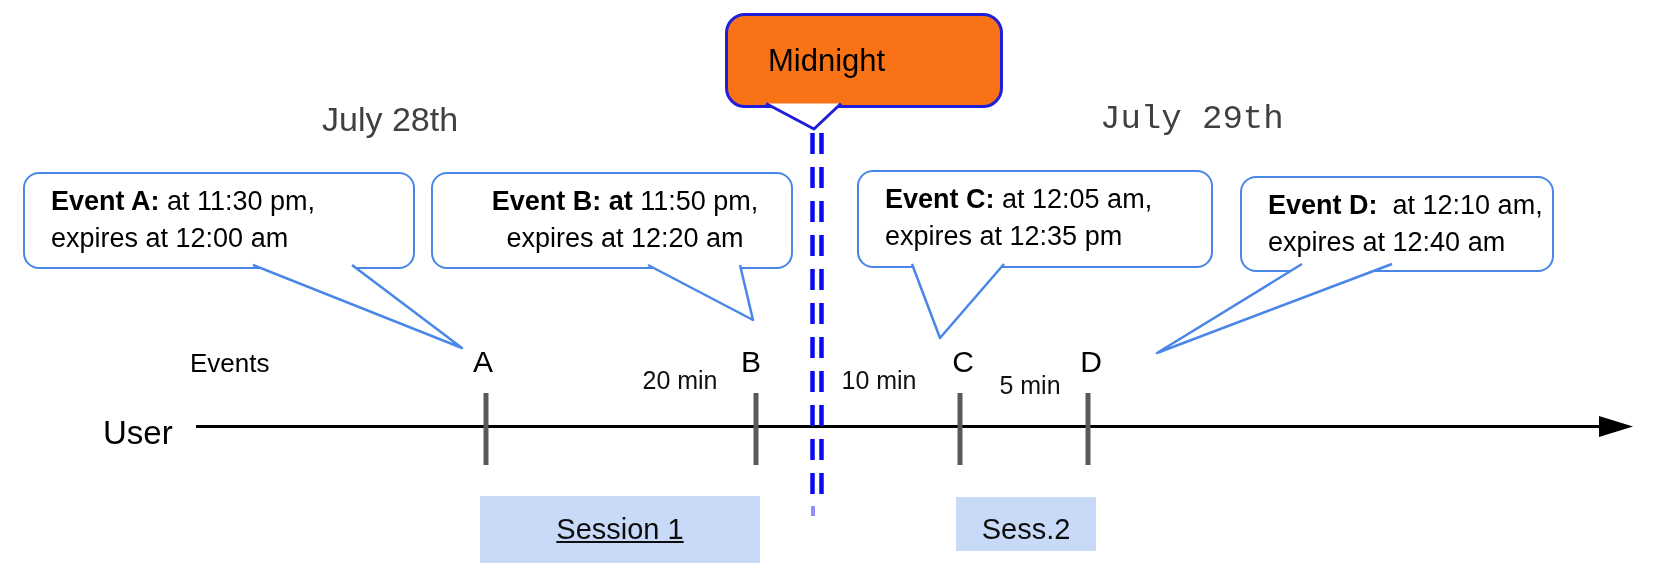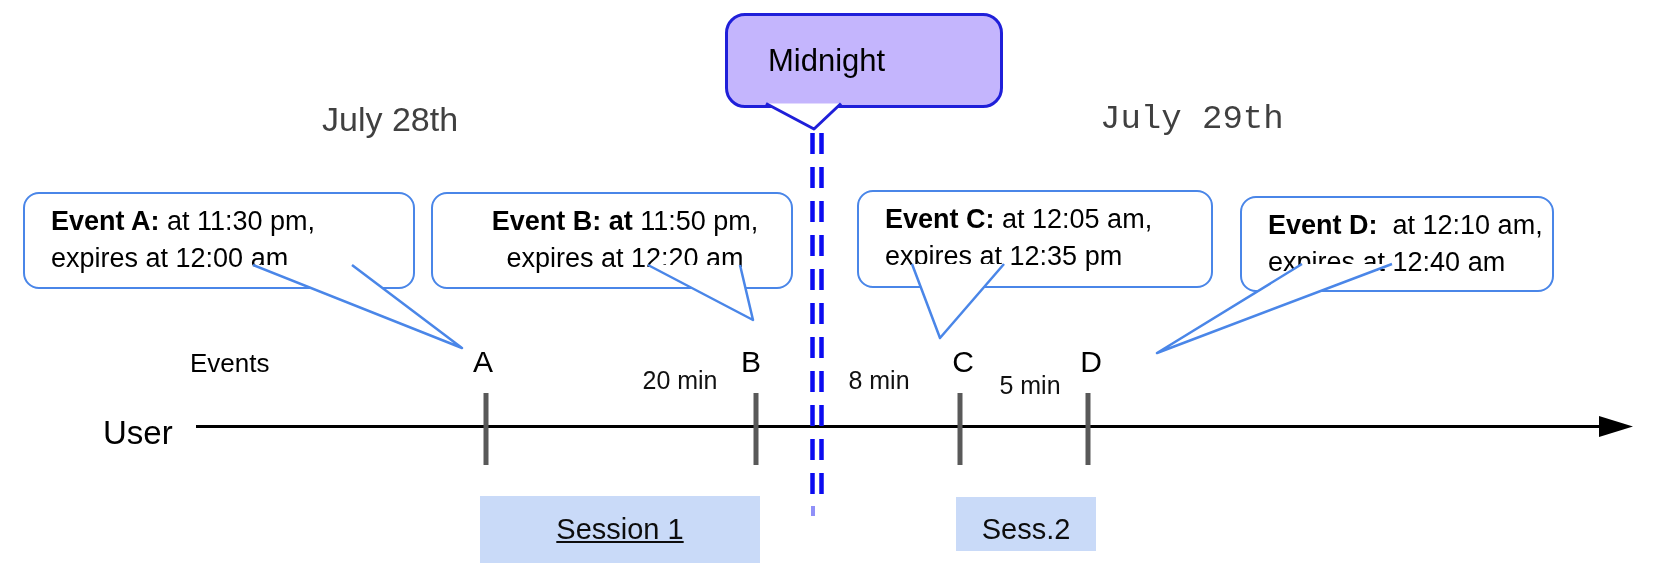--- a/index.html
+++ b/index.html
@@ -11,32 +11,32 @@
   .abs { position:absolute; }
 
   
   .date-label { font-size:34px; color:#404040; white-space:nowrap; }
   .date-left  { left:322px; top:100px; }
   .date-right { left:1100px; top:100px;font-family:Liberation Mono, monospace; }
 
   
   .midnight-box {
     left:725px; top:13px; width:278px; height:95px;
-    background:#c4b5fd; border:3px solid #1f1fd9; border-radius:20px;
+    background:#f97316; border:3px solid #1f1fd9; border-radius:20px;
     box-sizing:border-box;
   }
   .midnight-box .lbl {
     position:absolute; left:40px; top:0; line-height:89px; font-size:31px; white-space:pre;
   }
 
   
   .callout {
     background:#ffffff; border:2.5px solid #4a86e8; border-radius:16px;
     box-sizing:border-box; font-size:27px; line-height:37px;
-    padding:9px 0 0 26px; white-space:nowrap;margin-top:20px;
+    padding:9px 0 0 26px; white-space:nowrap;
   }
   .callout .b { font-weight:bold; white-space:pre; }
   .callout .r { font-weight:normal; white-space:pre; }
   .callout-a { left:23px;   top:172px; width:392px; height:97px; }
   .callout-b { left:431px;  top:172px; width:362px; height:97px;text-align:center; }
   .callout-c { left:857px;  top:170px; width:356px; height:98px; }
   .callout-d { left:1240px; top:176px; width:314px; height:96px; }
 
   
   .events-label { left:190px; top:348px; font-size:26px; }
@@ -95,21 +95,21 @@
 
   <div class="abs events-label">Events</div>
   <div class="abs user-label">User</div>
 
   <div class="abs tick-label a">A</div>
   <div class="abs tick-label b">B</div>
   <div class="abs tick-label c">C</div>
   <div class="abs tick-label d">D</div>
 
   <div class="abs gap-label gap-20">20 min</div>
-  <div class="abs gap-label gap-15">8 min</div>
+  <div class="abs gap-label gap-15">10 min</div>
   <div class="abs gap-label gap-5">5 min</div>
 
   <div class="abs session session-1">Session 1</div>
   <div class="abs session session-2">Sess.2</div>
 
   <svg class="abs overlay" width="1668" height="578" viewBox="0 0 1668 578" xmlns="http://www.w3.org/2000/svg">
 
     <line x1="196" y1="426.5" x2="1600" y2="426.5" stroke="#000000" stroke-width="3"></line>
     <polygon points="1633,426.5 1599,416 1599,437" fill="#000000"></polygon>
 

